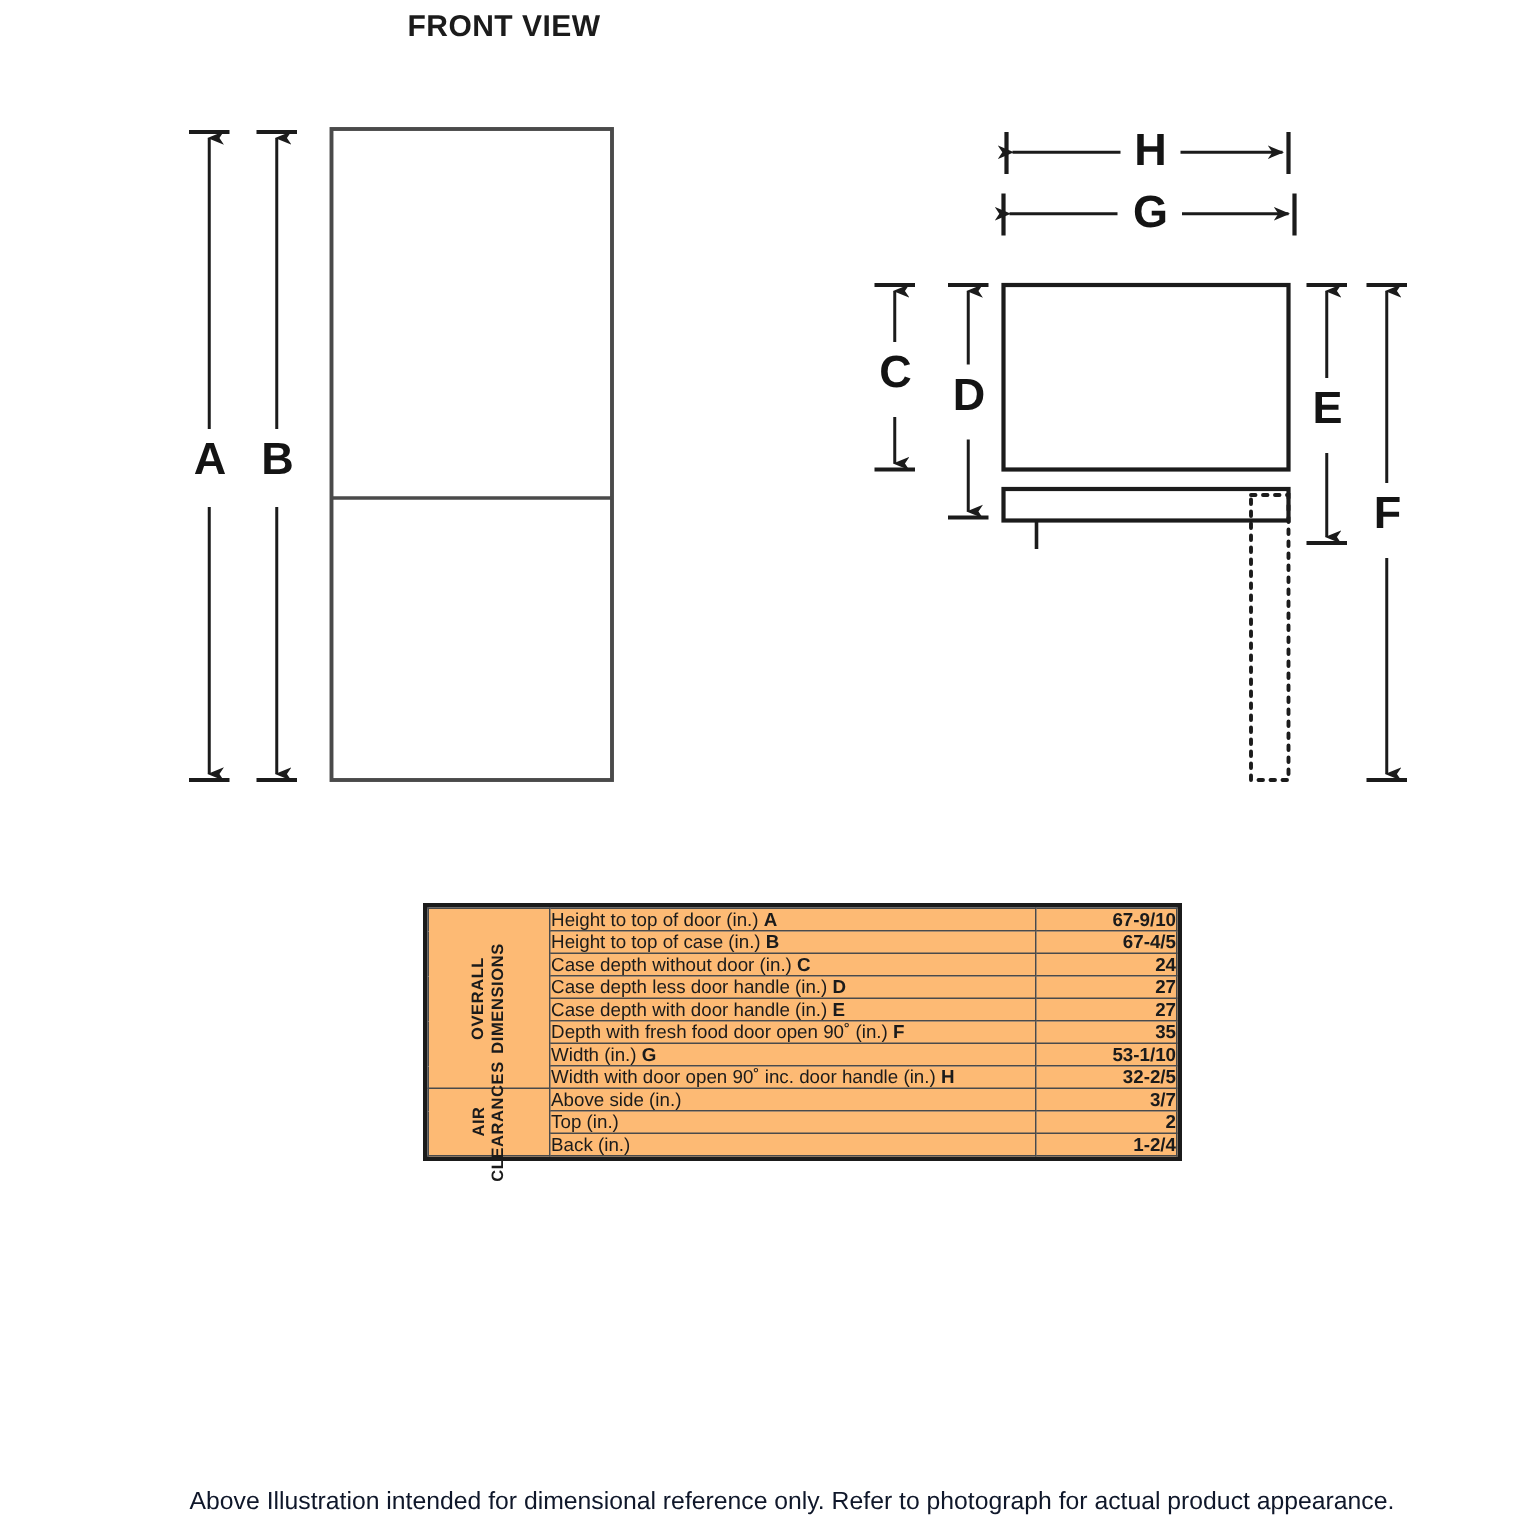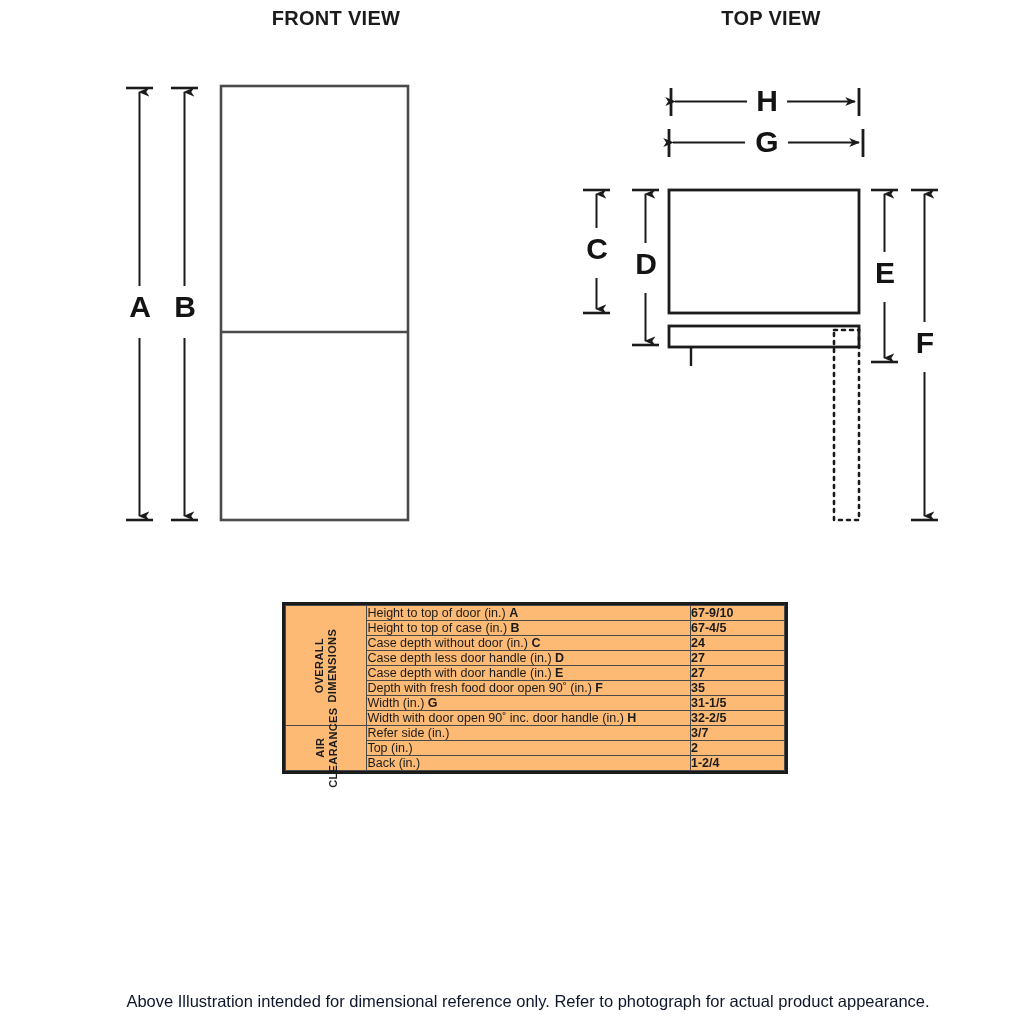--- a/index.html
+++ b/index.html
@@ -79,21 +79,21 @@
   td.desc{
     padding:6px 0 6px 12px;
     text-align:left;
     white-space:nowrap;
     font-size:13px;
   }
   td.desc b{font-weight:bold;}
   td.val{
     width:93px;
     border-left:2px solid #1b1b1b;
-    text-align:left;
+    text-align:right;
     font-weight:bold;
     font-size:13px;
     white-space:nowrap;
     margin-left:28px;
   }
   tr.section-end td{border-bottom:3px solid #1b1b1b;}
 
   
   #footer-note{
     position:absolute;
@@ -104,21 +104,20 @@
     white-space:nowrap;
   }
 </style>
 </head>
 <body>
 
 <div id="stage">
 
   <div class="view-title" id="front-view-title">FRONT VIEW</div>
 
-  <div class="view-title" id="top-view-title">TOP VIEW</div>
 
   <svg id="art" viewBox="0 0 1024 1024">
     <defs>
       <marker id="ah-up" markerWidth="11" markerHeight="11" refX="5.5" refY="1.2" orient="auto" markerUnits="userSpaceOnUse">
         <path d="M5.5 0 L10 11 L5.5 8 L1 11 Z" fill="#1b1b1b"></path>
       </marker>
       <marker id="ah-down" markerWidth="11" markerHeight="11" refX="5.5" refY="9.8" orient="auto" markerUnits="userSpaceOnUse">
         <path d="M5.5 11 L1 0 L5.5 3 L10 0 Z" fill="#1b1b1b"></path>
       </marker>
       <marker id="ah-left" markerWidth="11" markerHeight="11" refX="1.2" refY="5.5" orient="auto" markerUnits="userSpaceOnUse">
@@ -236,29 +235,29 @@
           <tr>
             <td class="desc">Case depth with door handle (in.) <b>E</b></td>
             <td class="val">27</td>
           </tr>
           <tr>
             <td class="desc">Depth with fresh food door open 90˚ (in.) <b>F</b></td>
             <td class="val">35</td>
           </tr>
           <tr>
             <td class="desc">Width (in.) <b>G</b></td>
-            <td class="val">31-1/5</td>
+            <td class="val">53-1/10</td>
           </tr>
           <tr class="section-end">
             <td class="desc">Width with door open 90˚ inc. door handle (in.) <b>H</b></td>
             <td class="val">32-2/5</td>
           </tr>
           <tr>
             <td class="group-label" rowspan="3"><span class="rot">AIR<br>CLEARANCES</span></td>
-            <td class="desc">Refer side (in.)</td>
+            <td class="desc">Above side (in.)</td>
             <td class="val">3/7</td>
           </tr>
           <tr>
             <td class="desc">Top (in.)</td>
             <td class="val">2</td>
           </tr>
           <tr>
             <td class="desc">Back (in.)</td>
             <td class="val">1-2/4</td>
           </tr>

